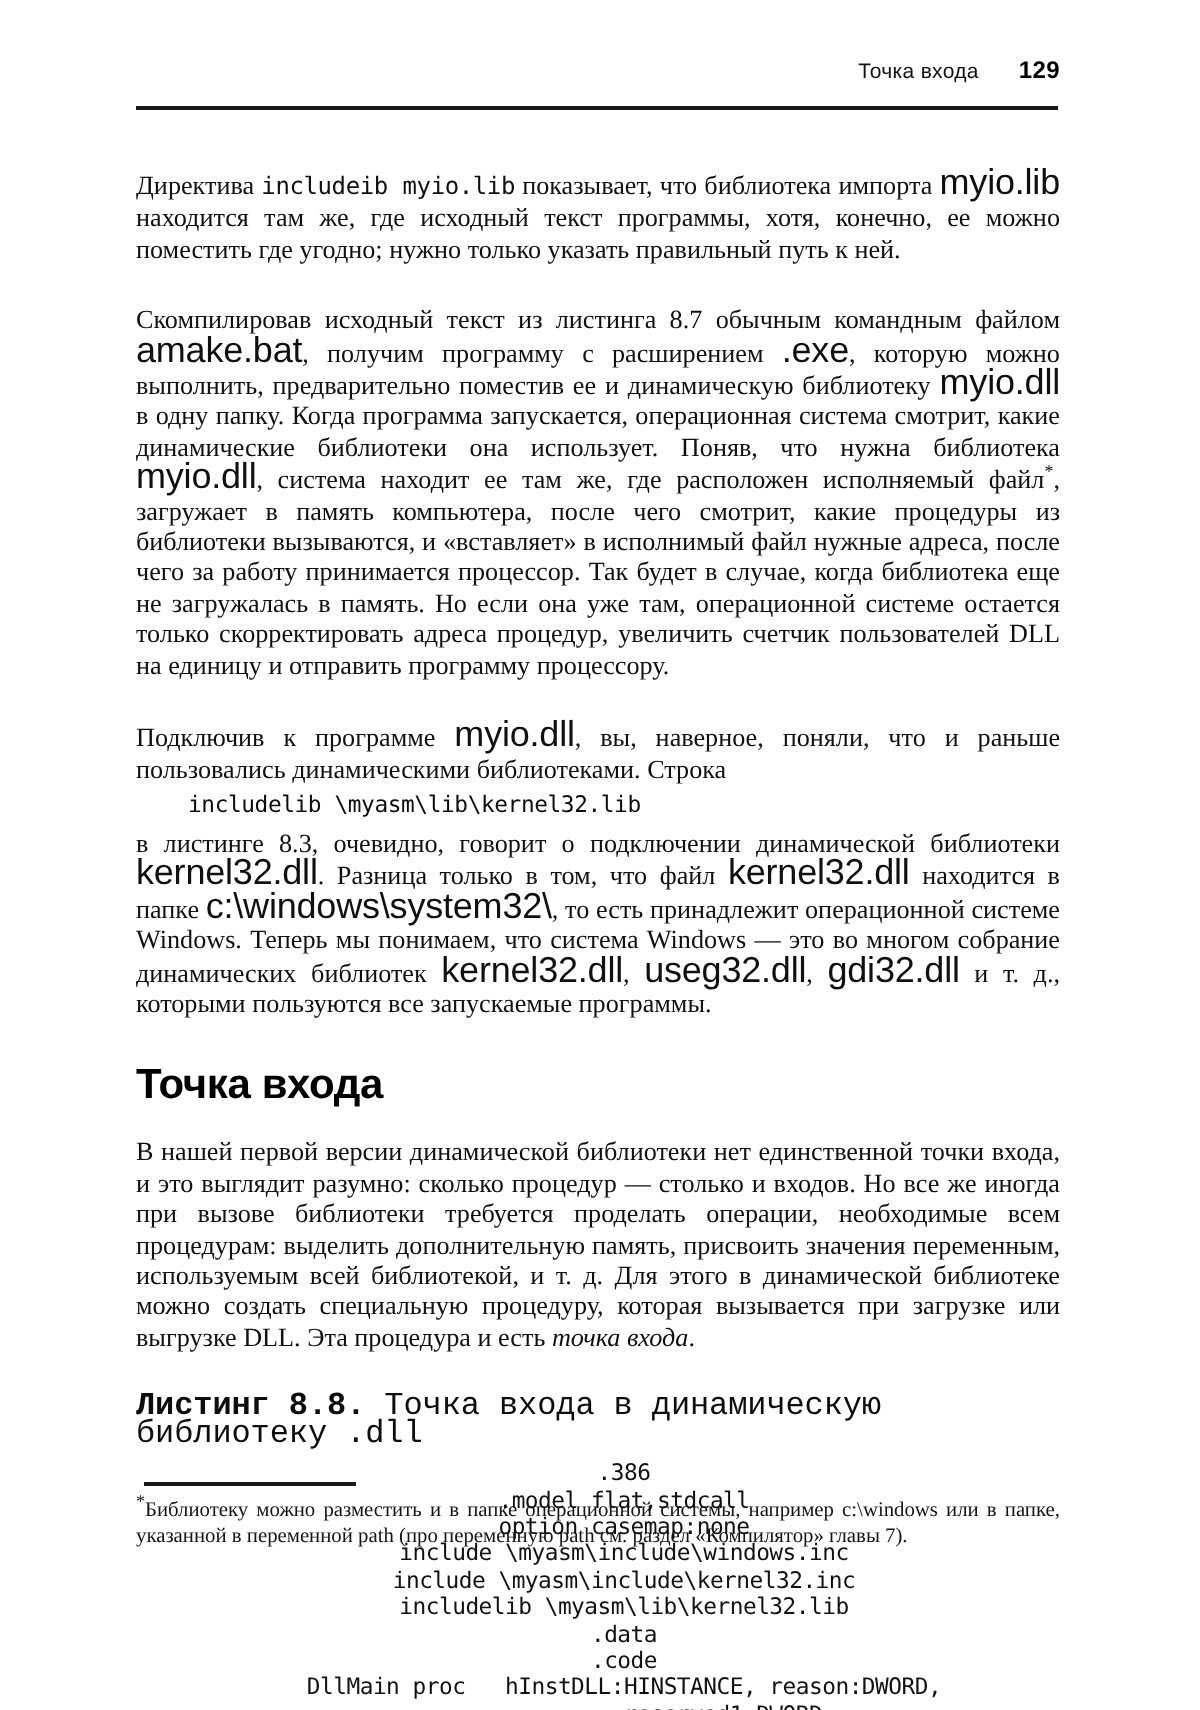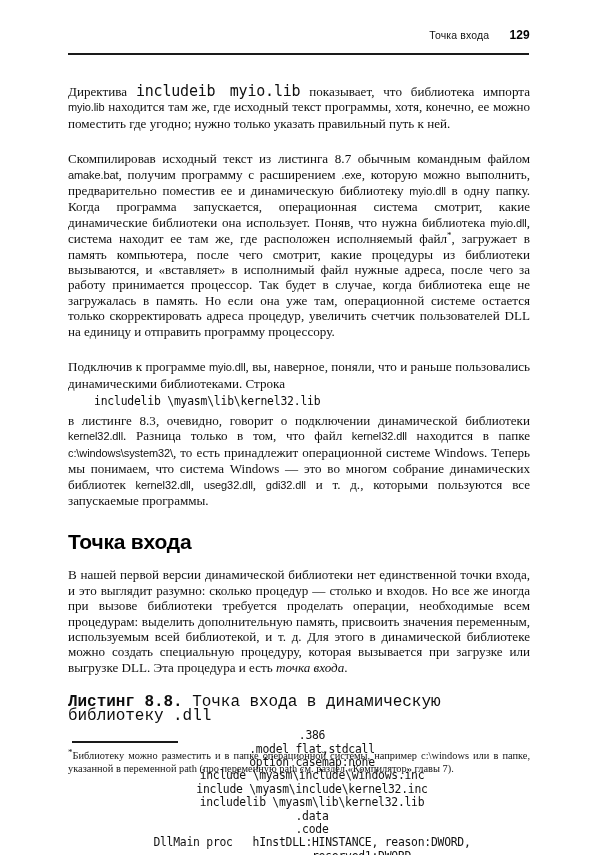--- a/index.html
+++ b/index.html
@@ -73,27 +73,27 @@
     text-align: justify;
     text-justify: inter-word;
     color: #101010;
     hyphens: manual;
   }
   p.body + p.body { margin-top: 20px; }
 
   
   .mono {
     font-family: "DejaVu Sans Mono", monospace;
-    font-size: 15px;
+    font-size: 12px;
     letter-spacing: -0.2px;
   }
   
   .lit {
     font-family: "Liberation Sans", sans-serif;
-    font-size: 11px;
+    font-size: 18px;
     letter-spacing: -0.1px;
   }
   .it { font-style: italic; }
 
   sup.fnmark {
     font-size: 9px;
     line-height: 0;
     vertical-align: super;
   }
 

